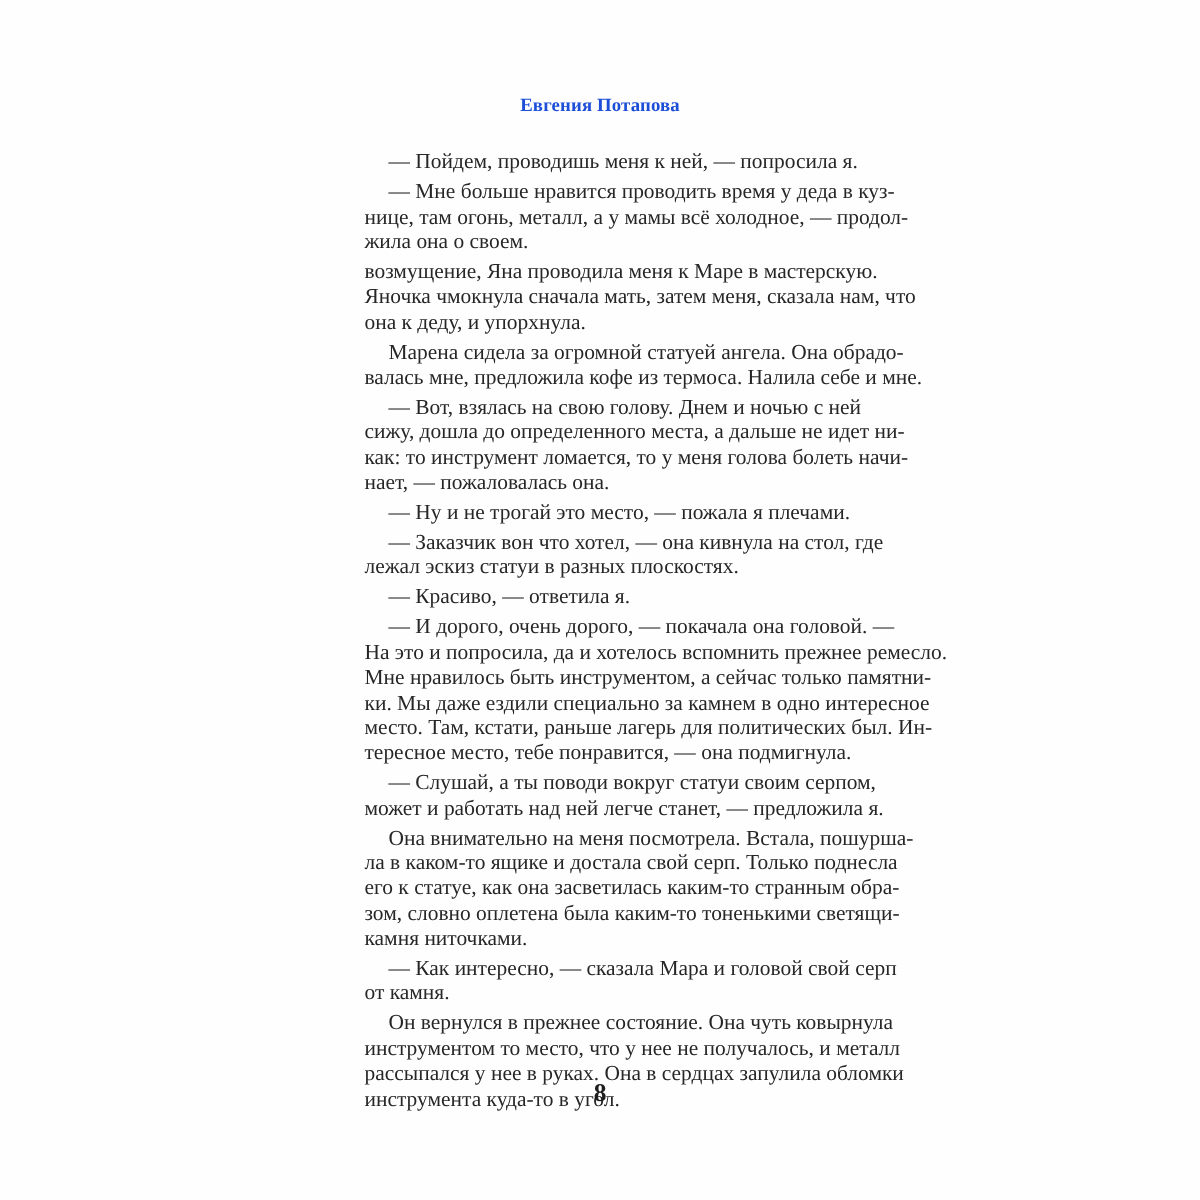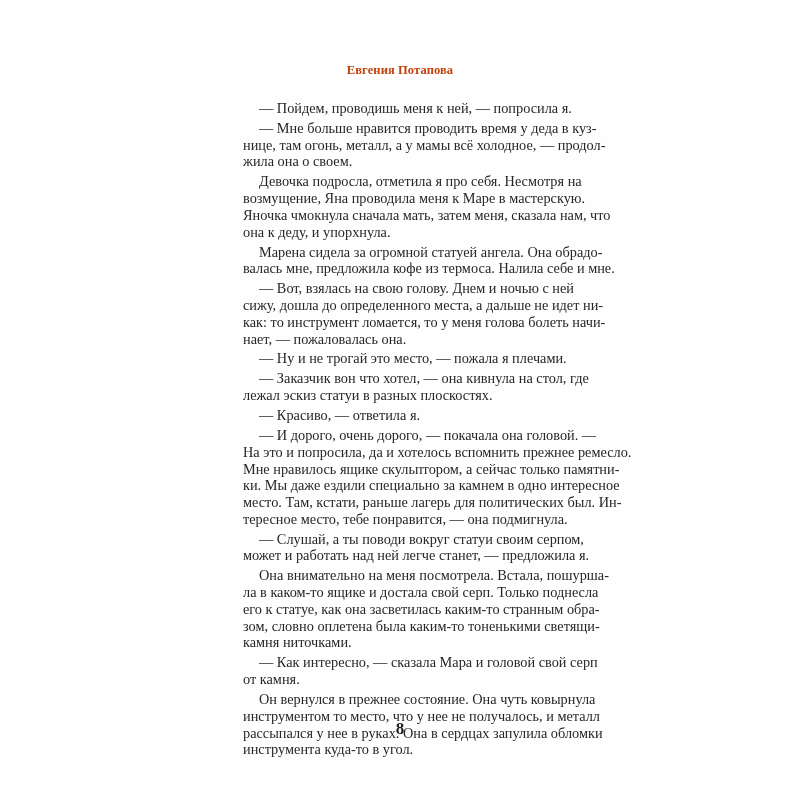--- a/index.html
+++ b/index.html
@@ -3,21 +3,21 @@
 <meta charset="utf-8">
 <style>
   html, body { margin: 0; padding: 0; background: #ffffff; }
   body { width: 800px; height: 800px; position: relative; overflow: hidden; }
   .page {
     position: absolute; left: 0; top: 0; width: 800px; height: 800px; background: #fefefe;
   }
   .header {
     position: absolute; left: 0; width: 800px; top: 63px; text-align: center;
     font-family: "Liberation Serif", "DejaVu Serif", serif;
-    font-size: 12.5px; font-weight: bold; color: #c2410c; letter-spacing: 0.1px;
+    font-size: 12.5px; font-weight: bold; color: #1d4ed8; letter-spacing: 0.1px;
   }
   .body-text {
     position: absolute; left: 243px; top: 100px; width: 315px;
     font-family: "Liberation Serif", "DejaVu Serif", serif;
     font-size: 14.3px; line-height: 16.75px; color: #262626;
   }
   .para { margin: 0 0 3.2px 0; }
   .line {
     display: block; white-space: nowrap; text-align: justify; text-align-last: justify;
     height: 16.75px; overflow: visible;
@@ -38,21 +38,20 @@
   <div class="body-text" id="body-text">
       <div class="para">
         <span class="line first last">— Пойдем, проводишь меня к ней, — попросила я.</span>
       </div>
       <div class="para">
         <span class="line first">— Мне больше нравится проводить время у деда в куз-</span>
         <span class="line">нице, там огонь, металл, а у мамы всё холодное, — продол-</span>
         <span class="line last">жила она о своем.</span>
       </div>
       <div class="para">
-        <span class="line first">Девочка подросла, отметила я про себя. Несмотря на</span>
         <span class="line">возмущение, Яна проводила меня к Маре в мастерскую.</span>
         <span class="line">Яночка чмокнула сначала мать, затем меня, сказала нам, что</span>
         <span class="line last">она к деду, и упорхнула.</span>
       </div>
       <div class="para">
         <span class="line first">Марена сидела за огромной статуей ангела. Она обрадо-</span>
         <span class="line last">валась мне, предложила кофе из термоса. Налила себе и мне.</span>
       </div>
       <div class="para">
         <span class="line first">— Вот, взялась на свою голову. Днем и ночью с ней</span>
@@ -66,21 +65,21 @@
       <div class="para">
         <span class="line first">— Заказчик вон что хотел, — она кивнула на стол, где</span>
         <span class="line last">лежал эскиз статуи в разных плоскостях.</span>
       </div>
       <div class="para">
         <span class="line first last">— Красиво, — ответила я.</span>
       </div>
       <div class="para">
         <span class="line first">— И дорого, очень дорого, — покачала она головой. —</span>
         <span class="line">На это и попросила, да и хотелось вспомнить прежнее ремесло.</span>
-        <span class="line">Мне нравилось ящике скульптором, а сейчас только памятни-</span>
+        <span class="line">Мне нравилось быть инструментом, а сейчас только памятни-</span>
         <span class="line">ки. Мы даже ездили специально за камнем в одно интересное</span>
         <span class="line">место. Там, кстати, раньше лагерь для политических был. Ин-</span>
         <span class="line last">тересное место, тебе понравится, — она подмигнула.</span>
       </div>
       <div class="para">
         <span class="line first">— Слушай, а ты поводи вокруг статуи своим серпом,</span>
         <span class="line last">может и работать над ней легче станет, — предложила я.</span>
       </div>
       <div class="para">
         <span class="line first">Она внимательно на меня посмотрела. Встала, пошурша-</span>

